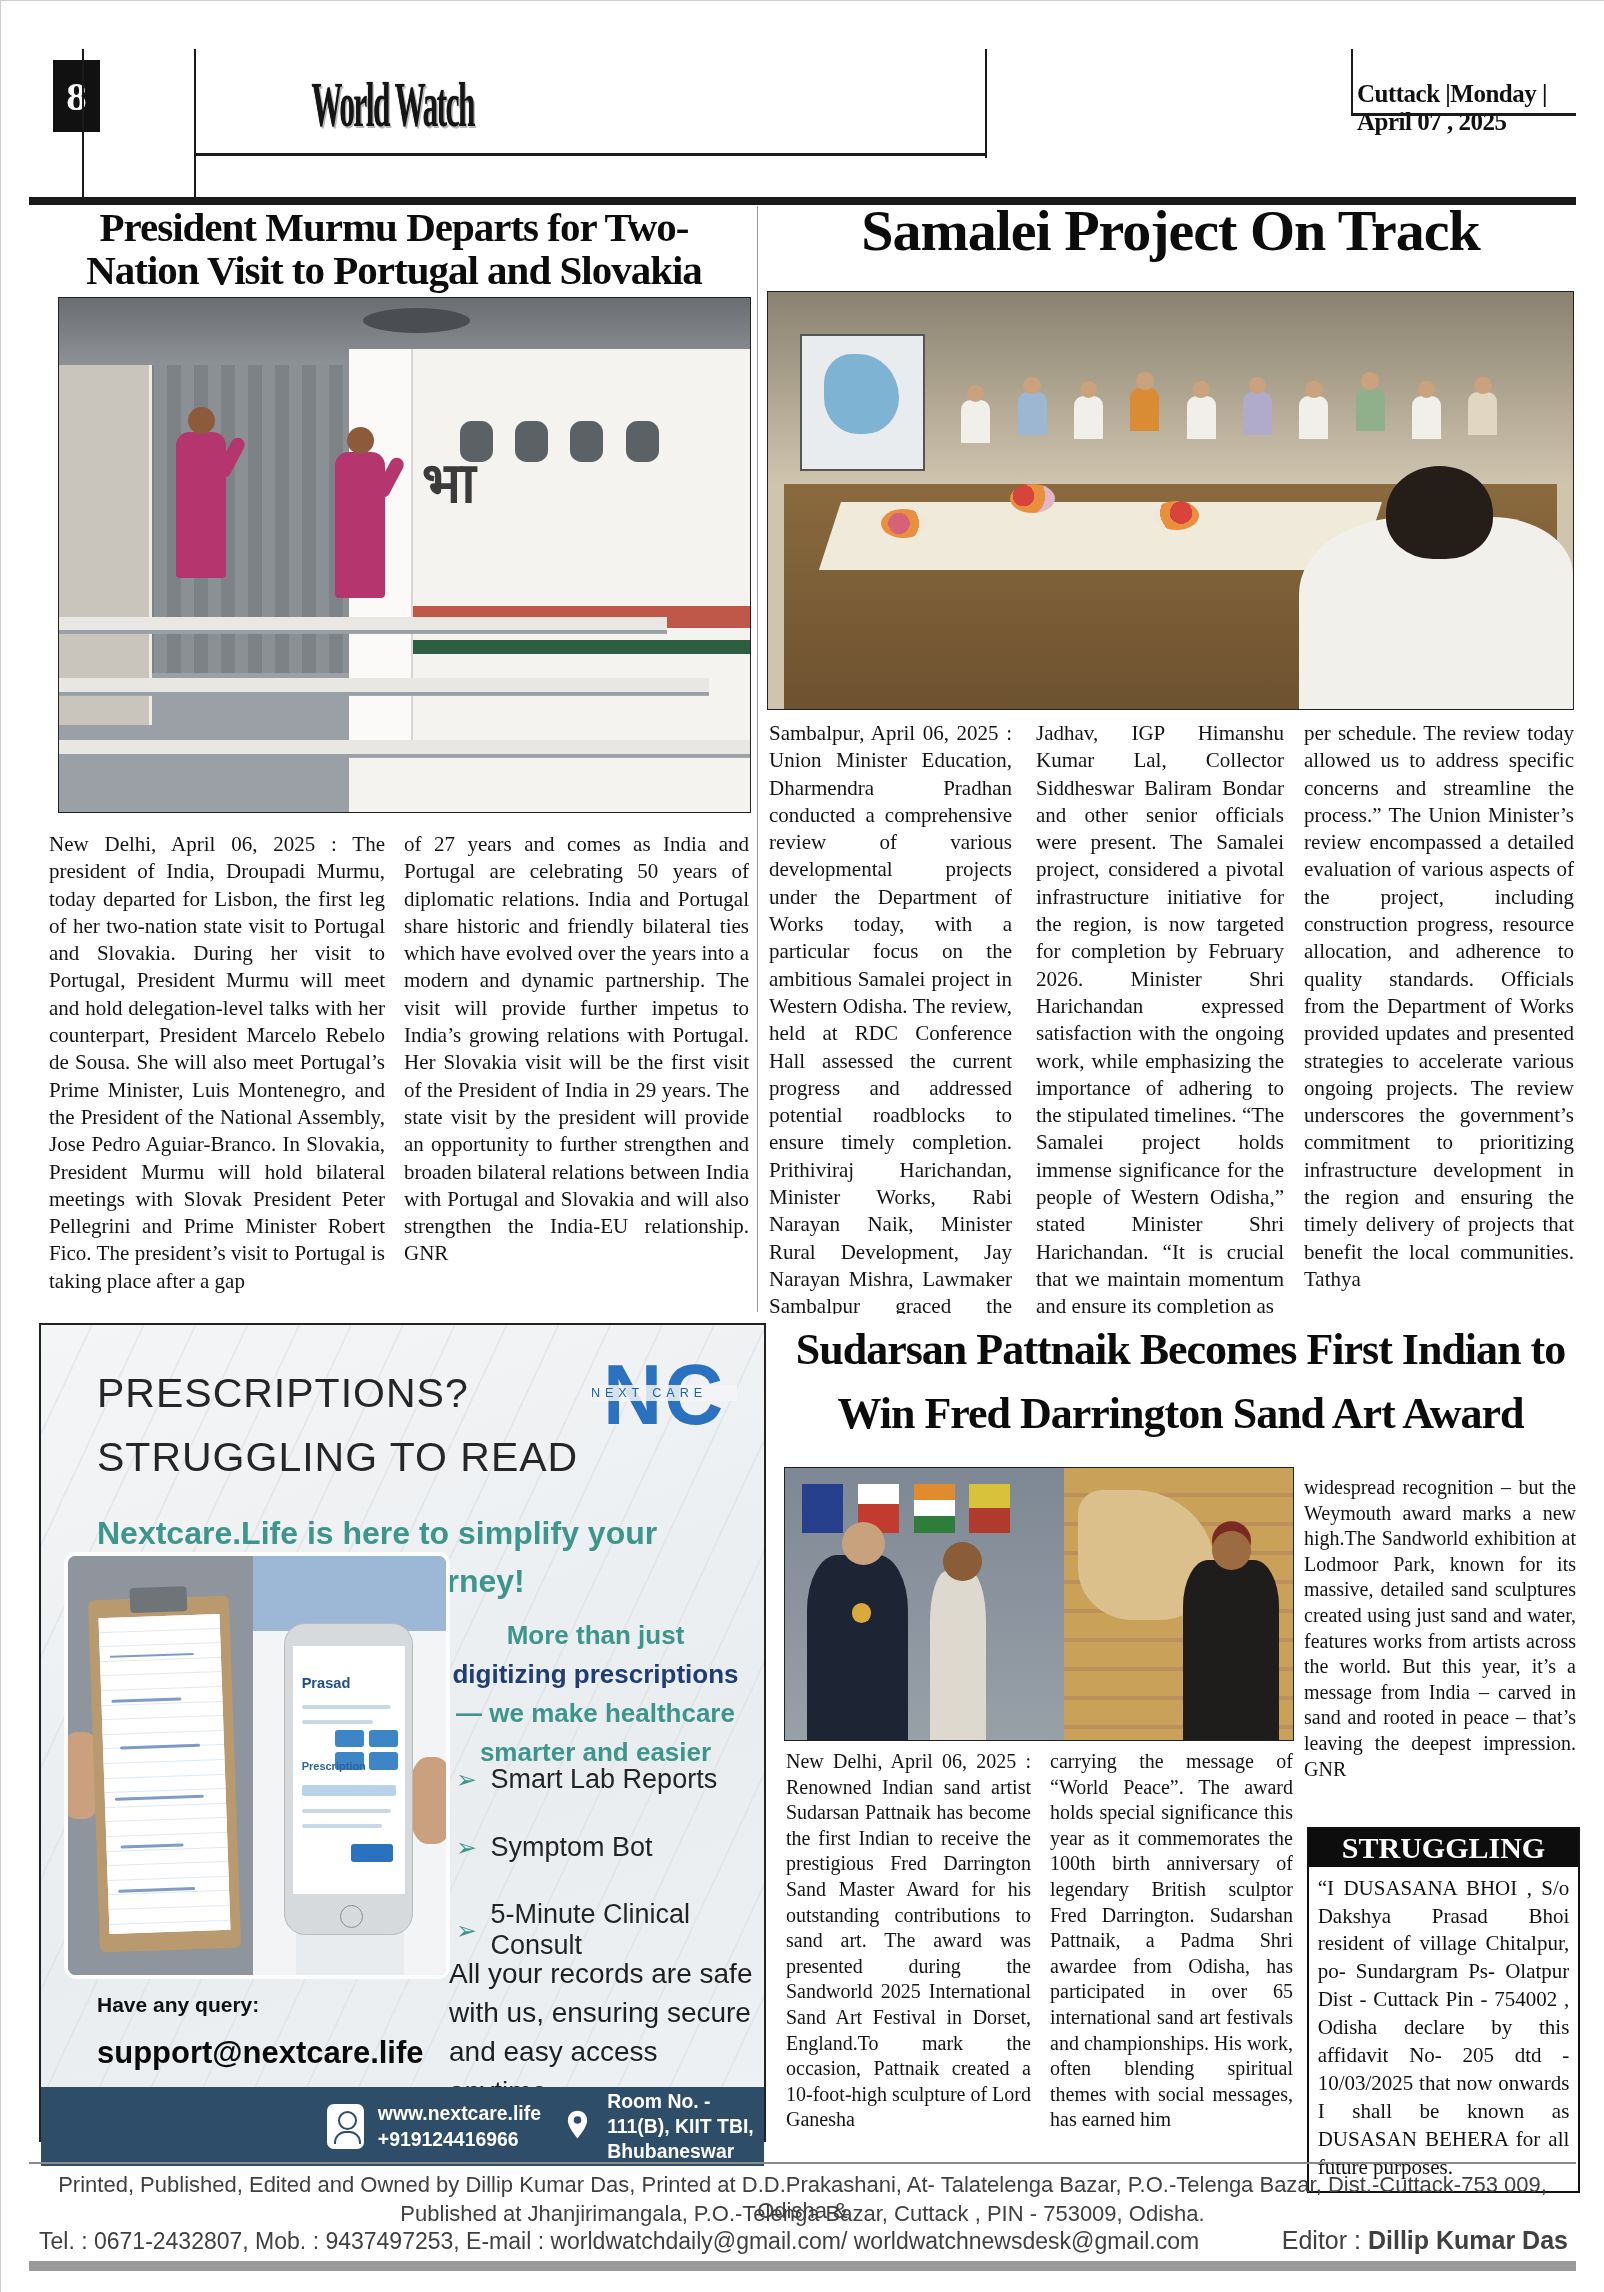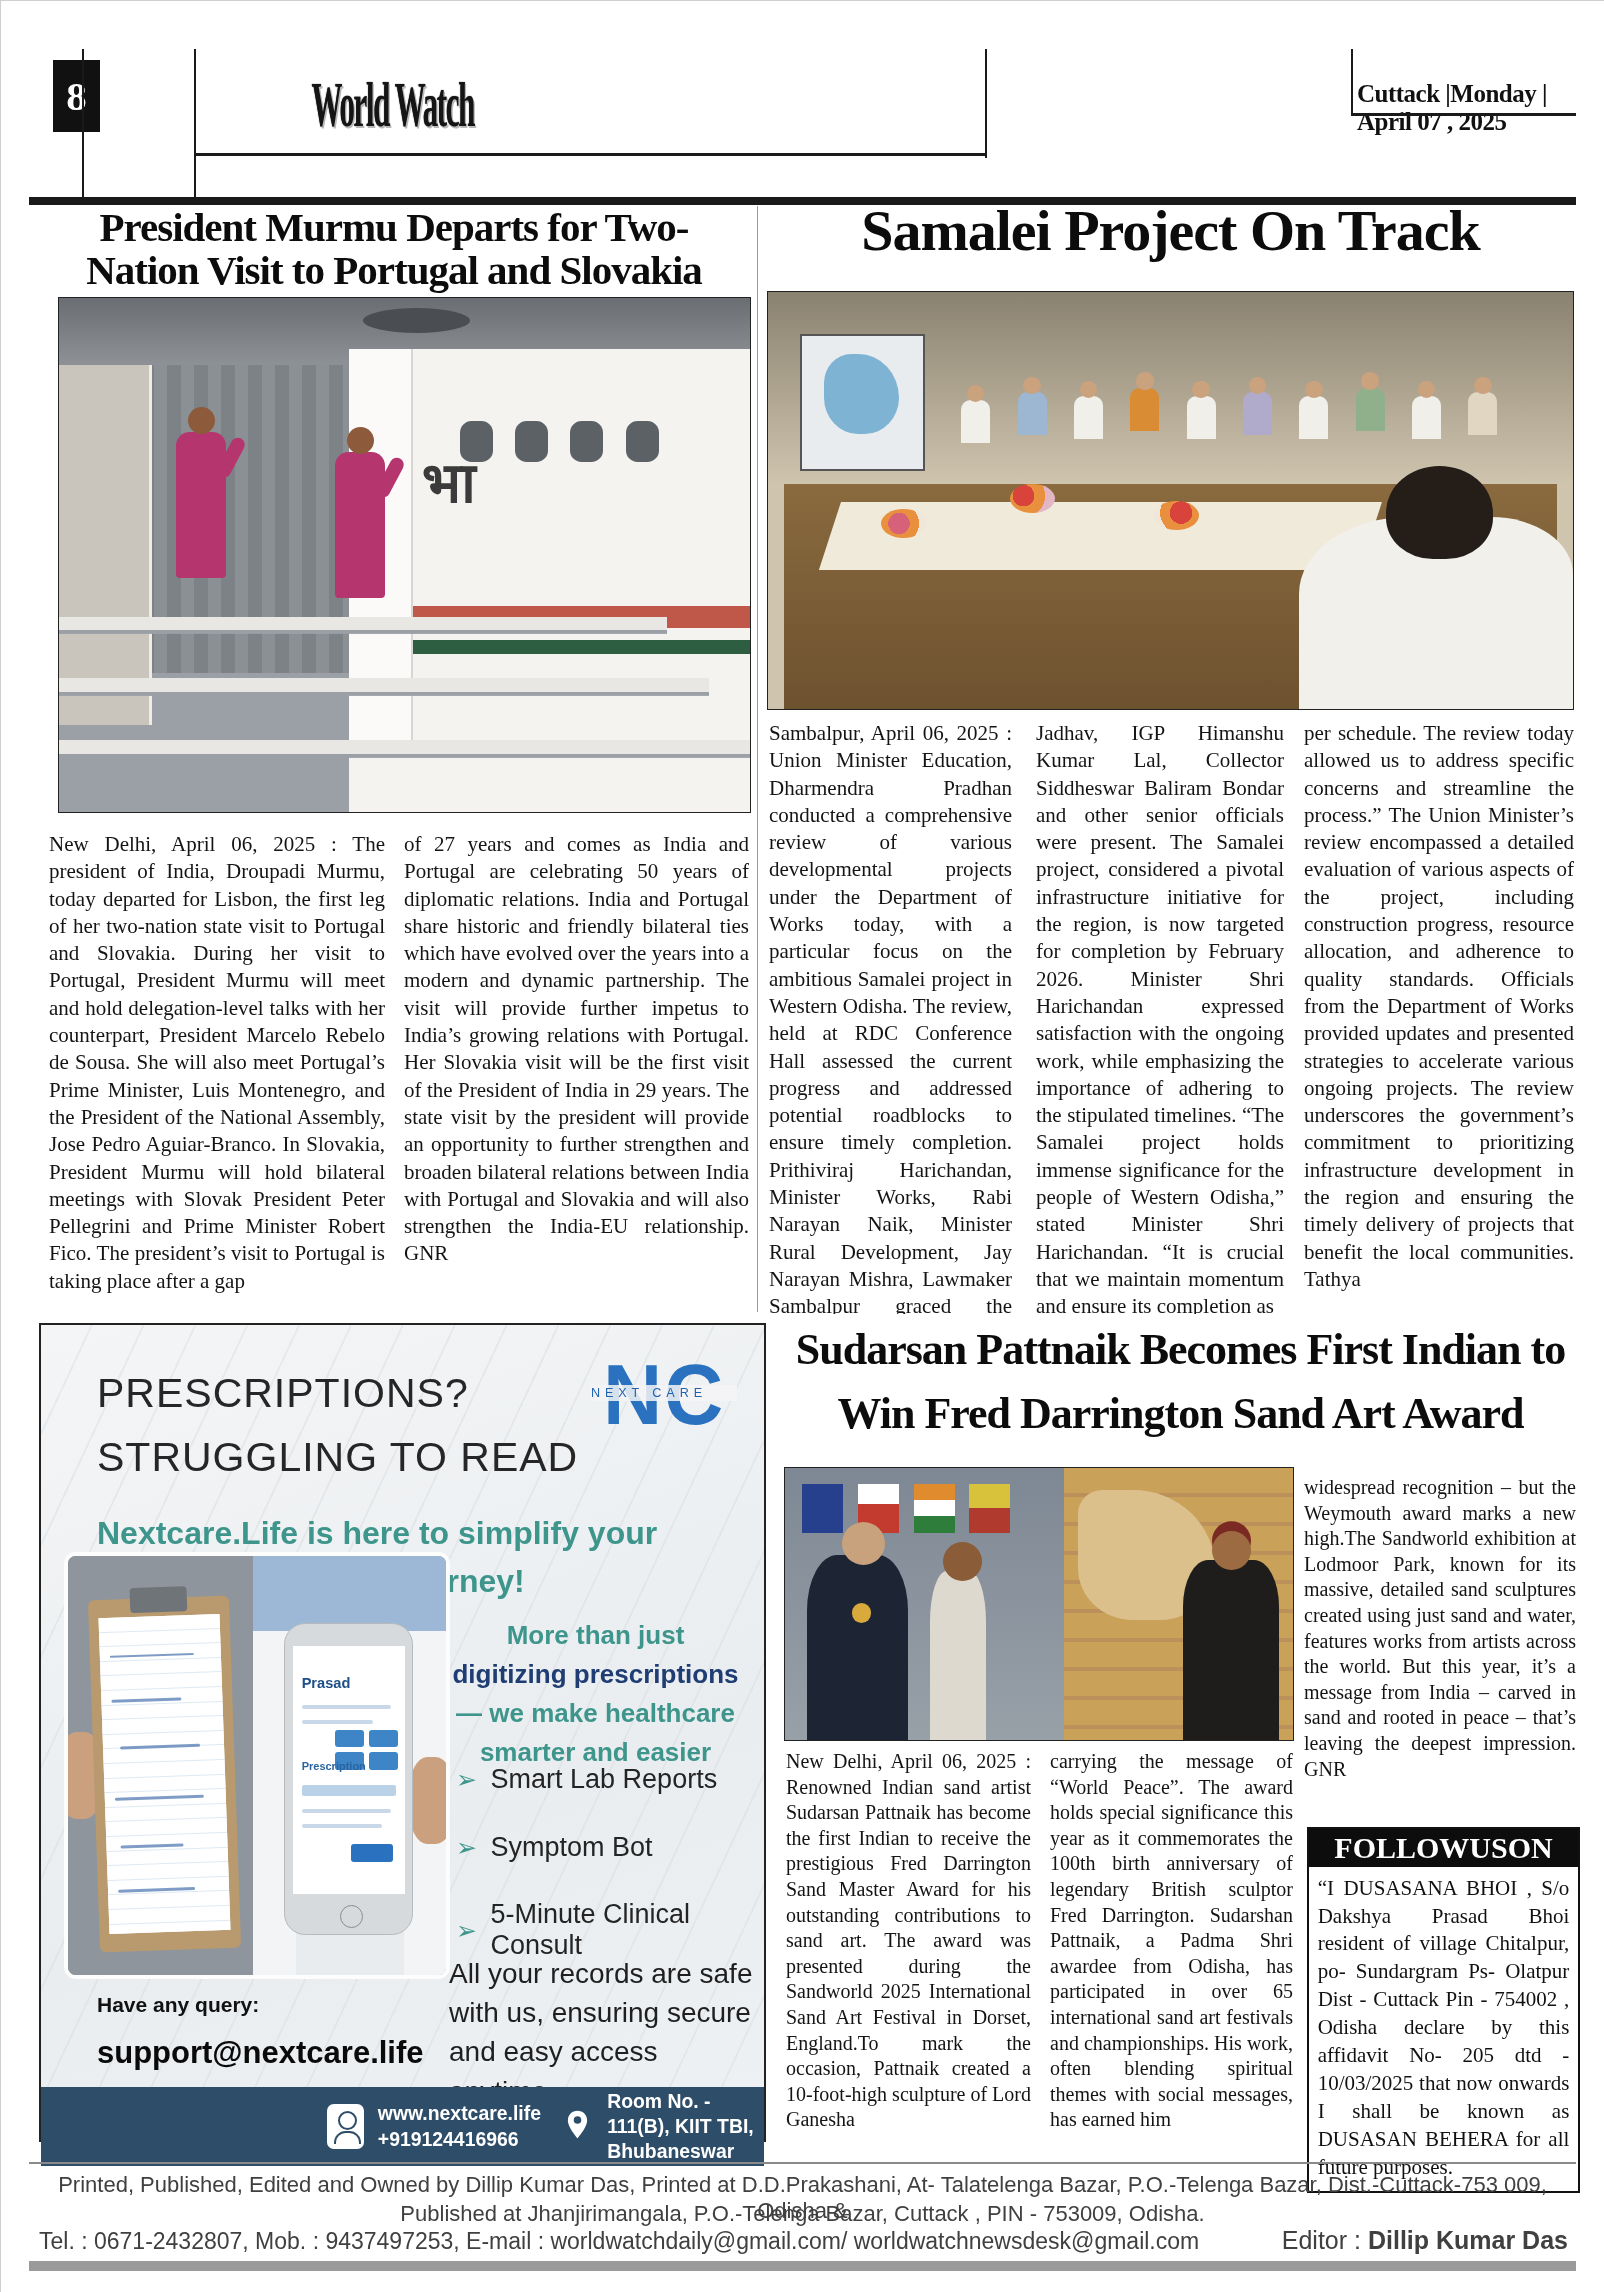--- a/index.html
+++ b/index.html
@@ -352,21 +352,21 @@
           <i></i>
         </div>
     </div>
   </div>
 
   <div class="abs news-col sm" style="left:786px;top:1749px;width:245px;height:400px;">New Delhi, April 06, 2025 : Renowned Indian sand artist Sudarsan Pattnaik has become the first Indian to receive the prestigious Fred Darrington Sand Master Award for his outstanding contributions to sand art. The award was presented during the Sandworld 2025 International Sand Art Festival in Dorset, England.To mark the occasion, Pattnaik created a 10-foot-high sculpture of Lord Ganesha</div>
   <div class="abs news-col sm" style="left:1050px;top:1749px;width:243px;height:400px;">carrying the message of “World Peace”. The award holds special significance this year as it commemorates the 100th birth anniversary of legendary British sculptor Fred Darrington. Sudarshan Pattnaik, a Padma Shri awardee from Odisha, has participated in over 65 international sand art festivals and championships. His work, often blending spiritual themes with social messages, has earned him</div>
   <div class="abs news-col sm" style="left:1304px;top:1475px;width:272px;height:336px;">widespread recognition – but the Weymouth award marks a new high.The Sandworld exhibition at Lodmoor Park, known for its massive, detailed sand sculptures created using just sand and water, features works from artists across the world. But this year, it’s a message from India – carved in sand and rooted in peace – that’s leaving the deepest impression. GNR</div>
 
   <div class="abs affidavit">
-    <div class="affidavit-title">FOLLOWUSON</div>
+    <div class="affidavit-title">STRUGGLING</div>
     <div class="affidavit-body">“I DUSASANA BHOI , S/o Dakshya Prasad Bhoi resident of village Chitalpur, po- Sundargram Ps- Olatpur Dist - Cuttack Pin - 754002 , Odisha declare by this affidavit No- 205 dtd - 10/03/2025 that now onwards I shall be known as DUSASAN BEHERA for all future purposes.</div>
   </div>
 
   <div class="abs" style="left:29px;top:2162px;width:1547px;height:1.9px;background:#8a8a8a;"></div>
   <div class="abs footer-text" style="left:39px;top:2172px;width:1527px;text-align:center;font-size:22px;">Printed, Published, Edited and Owned by Dillip Kumar Das, Printed at D.D.Prakashani, At- Talatelenga Bazar, P.O.-Telenga Bazar, Dist.-Cuttack-753 009, Odisha &amp;</div>
   <div class="abs footer-text" style="left:39px;top:2201px;width:1527px;text-align:center;font-size:22px;">Published at Jhanjirimangala, P.O.-Telenga Bazar, Cuttack , PIN - 753009, Odisha.</div>
   <div class="abs footer-text" style="left:39px;top:2228px;font-size:23px;">Tel. : 0671-2432807, Mob. : 9437497253, E-mail : worldwatchdaily@gmail.com/ worldwatchnewsdesk@gmail.com</div>
   <div class="abs footer-text" style="right:37px;top:2226px;font-size:25px;">
     <span>Editor : </span><b>Dillip Kumar Das</b>
   </div>

